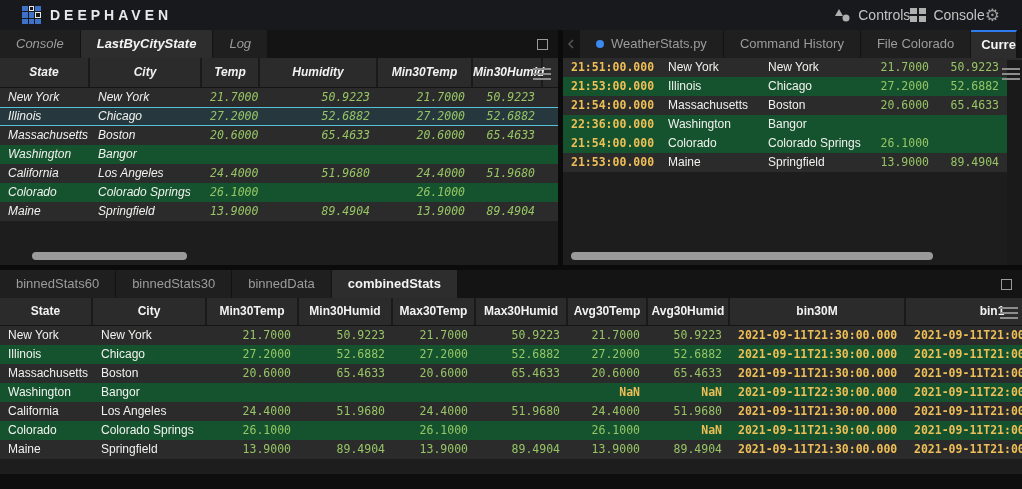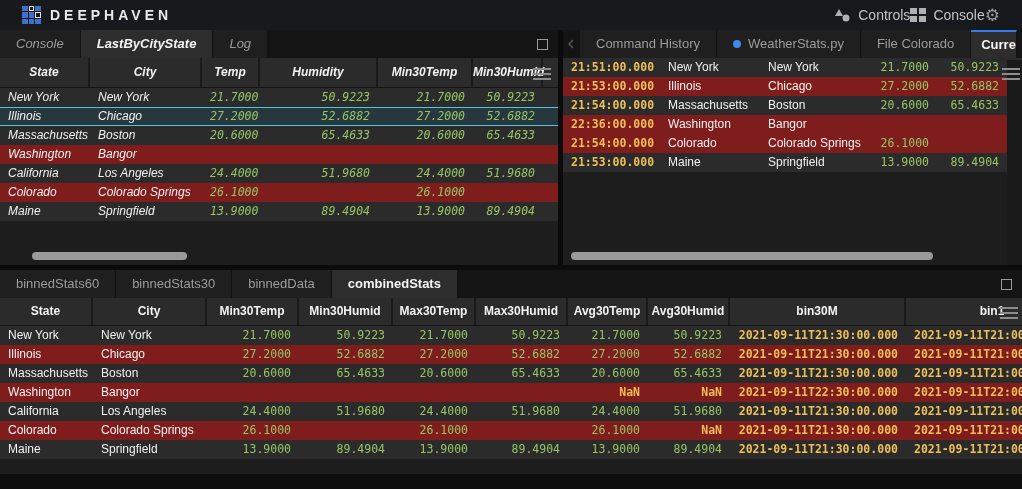--- a/index.html
+++ b/index.html
@@ -37,28 +37,28 @@
   .grid { position:absolute; top:28px; left:0; right:0; bottom:0; }
   .grid-header { position:relative; height:30px; white-space:nowrap; background:#2b2b2b;
     border-bottom:1px solid #151515; }
   .hdr-cell { display:inline-block; vertical-align:top; height:29px; line-height:29px;
     text-align:center; font-size:12px; font-weight:bold; color:#f2f2f2;
     border-right:2px solid #1a1a1a; overflow:visible; white-space:nowrap; }
   .panel-bottom .grid-header { height:28px; }
   .panel-bottom .hdr-cell { height:27px; line-height:27px; }
   .grid-row { height:19px; line-height:19px; white-space:nowrap; }
   .grid-row.even { background:#2b2b2b; }
-  .grid-row.odd  { background:#7f1d1d; }
+  .grid-row.odd  { background:#14532d; }
   .grid-row.selected { background:#26383d;
     box-shadow: inset 0 1px 0 #55c2d7, inset 0 -1px 0 #55c2d7; }
   .cell { display:inline-block; vertical-align:top; height:19px; padding:0 8px;
     overflow:hidden; font-size:12px; }
   .cell.text { color:#f1f1ef; text-align:left; }
   .cell.number { color:#96c565; text-align:right; font-family:"DejaVu Sans Mono", monospace; font-size:11.5px; }
-  .cell.datetime { color:#efbf57; text-align:right; font-family:"DejaVu Sans Mono", monospace; font-size:11.5px; font-weight:bold; }
+  .cell.datetime { color:#efbf57; font-family:"DejaVu Sans Mono", monospace; font-size:11.5px; font-weight:bold; }
   .cell.nan { color:#efbf57; font-weight:bold; }
   .menu-icon { position:absolute; width:18px; display:flex; flex-direction:column; gap:3px; }
   .menu-icon i { display:block; height:2px; background:#8d8d8d; }
 
   .hscrollbar { position:absolute; left:4px; right:4px; bottom:5px; height:8px; }
   .hscrollbar .thumb { position:absolute; top:0; height:8px; border-radius:4px; background:#9a9a9a; }
   .vstrip { position:absolute; top:30px; right:0; width:15px; bottom:0; background:#1a1a1a; }
   .bottom-strip { position:absolute; left:0; right:0; bottom:0; height:15px; background:#0e0e0e; }
   .chev { stroke:#9a9a9a; stroke-width:1.5; fill:none; }
   .chev.dim { stroke:#555; }
@@ -138,25 +138,25 @@
 </div>
 
 <div class="panel panel-right">
   <div class="tabbar">
     <span class="nav-chevron">
       <svg width="9" height="10" viewBox="0 0 9 10">
           <polyline class="chev dim" points="6,1 2,5 6,9"></polyline>
         </svg>
       </span>
     <div class="tab">
-      <span>Command History</span>
-      </div>
-    <div class="tab">
       <span class="dot"></span>
       <span>WeatherStats.py</span>
+      </div>
+    <div class="tab">
+      <span>Command History</span>
       </div>
     <div class="tab">
       <span>File Colorado</span>
       </div>
     <div class="tab active accent-top clipped">
       <span>Curren</span>
       </div>
     <div class="tab-icons">
       <span class="nav-chevron">
         <svg width="9" height="10" viewBox="0 0 9 10">

